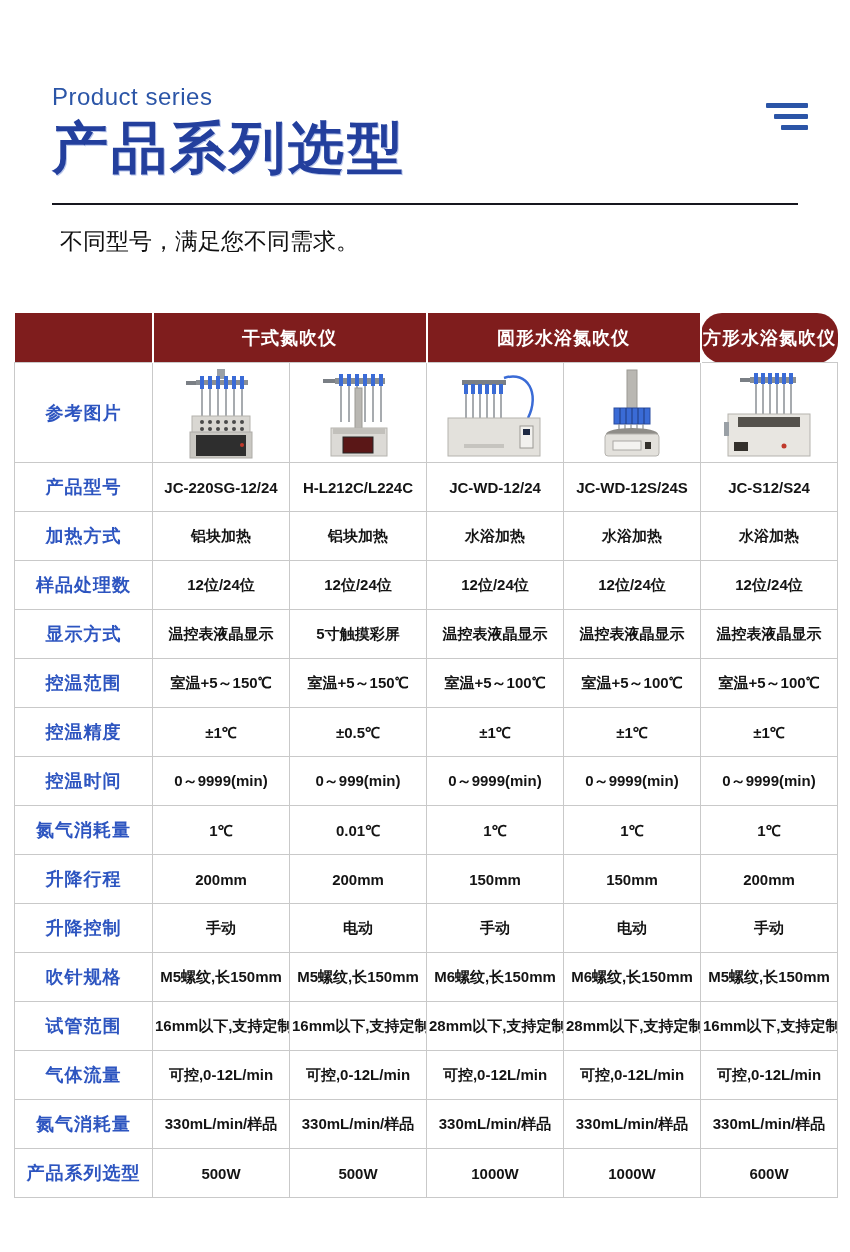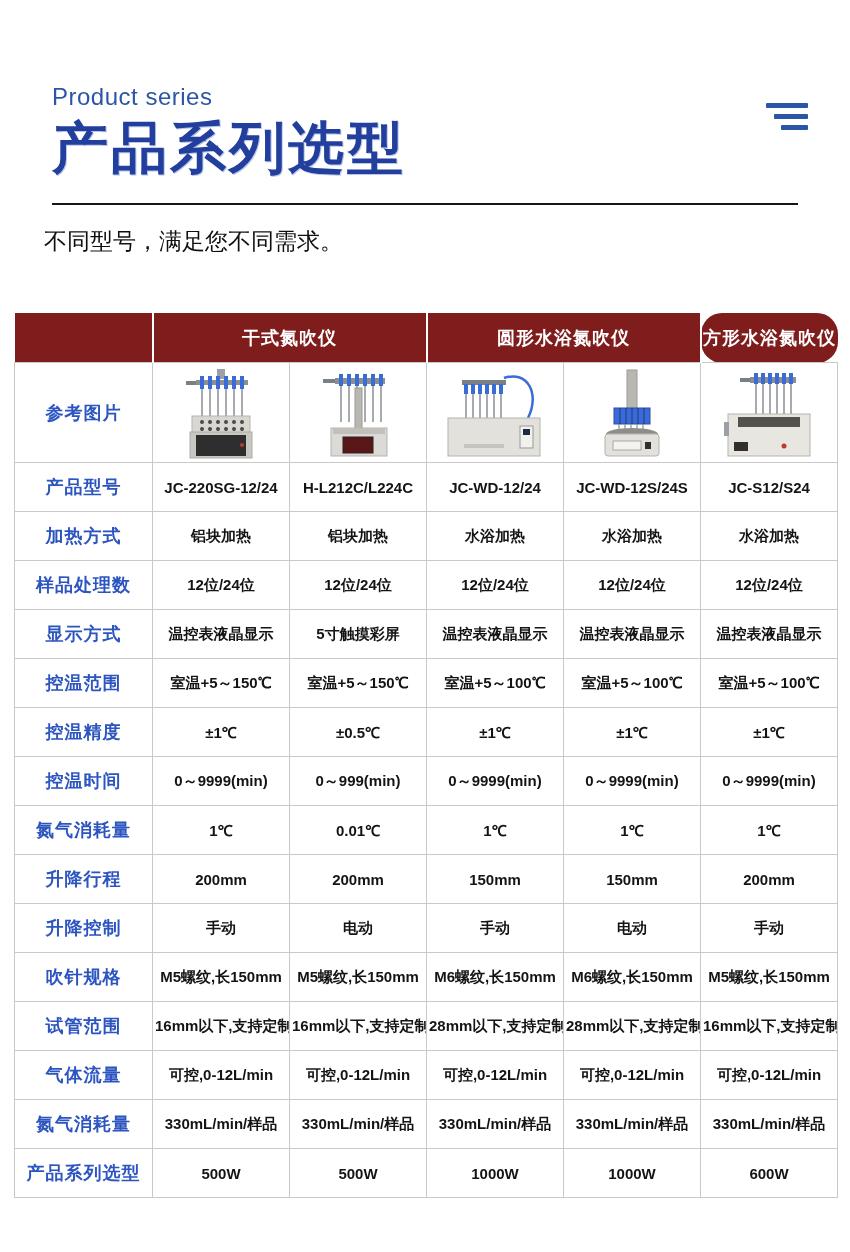--- a/index.html
+++ b/index.html
@@ -40,21 +40,21 @@
   .menu-icon .bar { height: 5px; background: #2b55a7; margin-bottom: 6px; border-radius: 1px; }
   .menu-icon .bar.b1 { width: 42px; }
   .menu-icon .bar.b2 { width: 34px; }
   .menu-icon .bar.b3 { width: 27px; margin-bottom: 0; }
   .divider {
     margin: 24px 52px 0 52px;
     height: 2px;
     background: #16161e;
   }
   .subtitle {
-    margin: 22px 52px 0 44px;
+    margin: 22px 52px 0 60px;
     color: #0f0f0f;
     font-size: 23px;
     line-height: 1.3;
   }
   .spec-table {
     margin: 56px 14px 0 14px;
     width: 822px;
     border-collapse: collapse;
     table-layout: fixed;
   }

